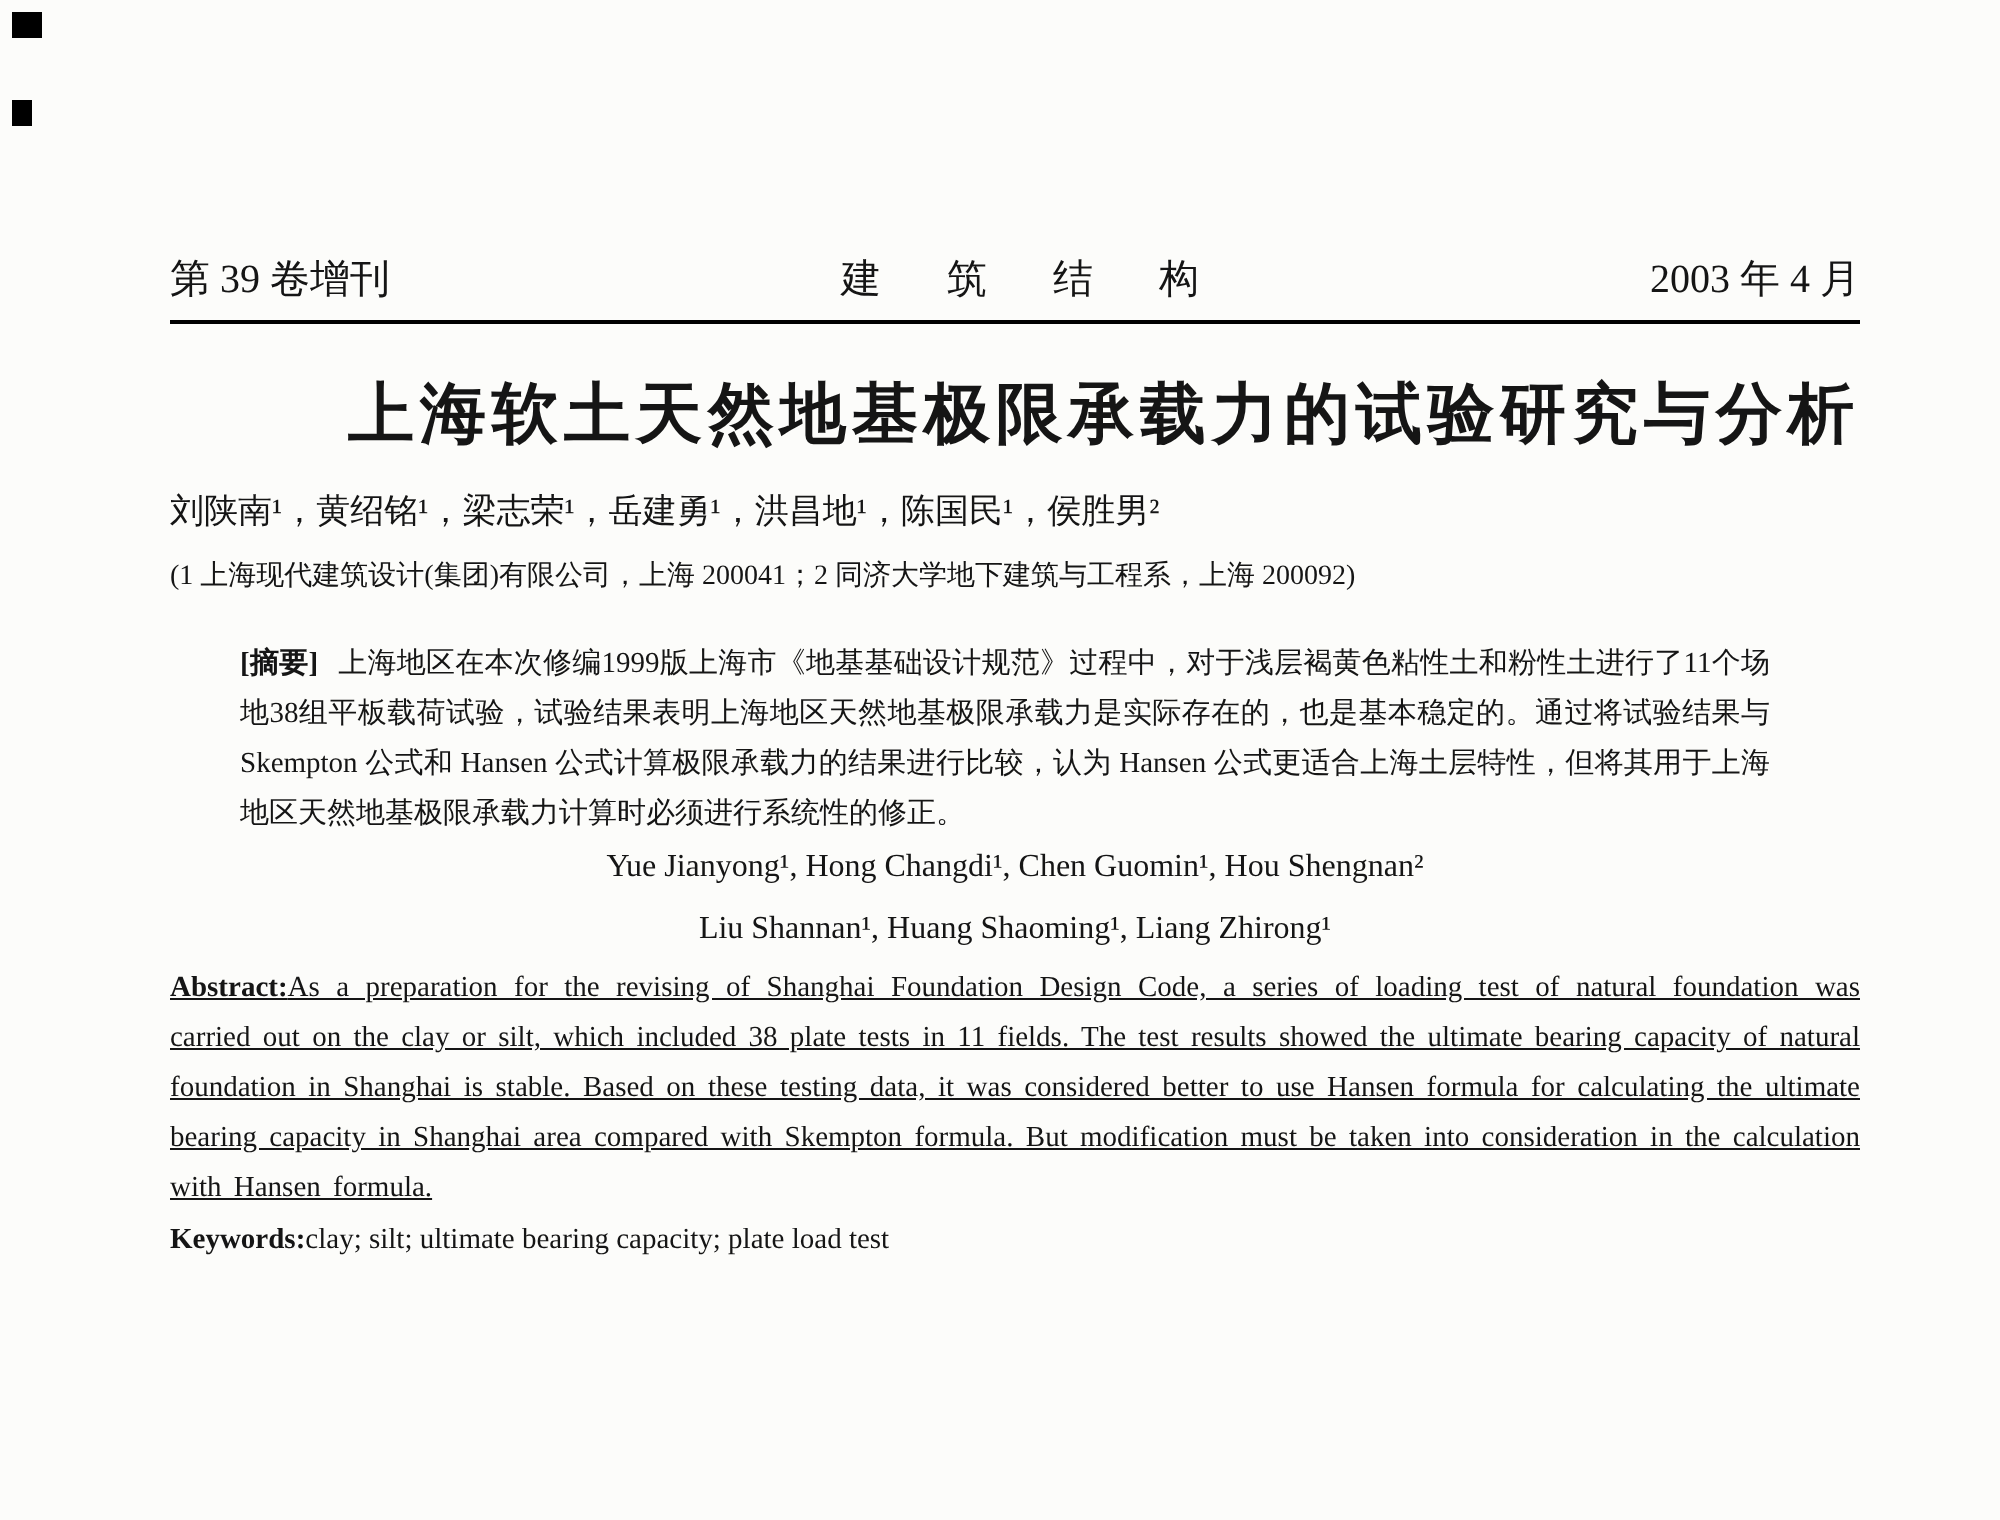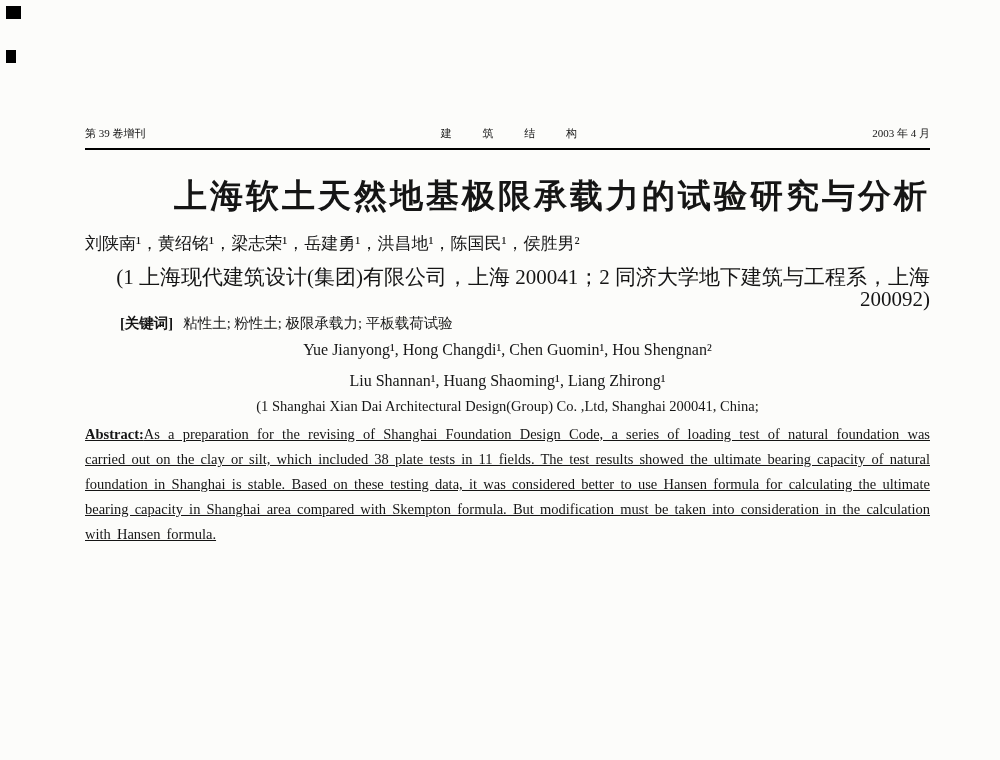--- a/index.html
+++ b/index.html
@@ -17,21 +17,21 @@
 
   .sheet {
     position: absolute;
     left: 85px; right: 70px; top: 126px;
   }
 
   .page-header {
     display: flex;
     justify-content: space-between;
     align-items: baseline;
-    font-size: 11px;
+    font-size: 20px;
   }
   .journal-name { letter-spacing: 14px; padding-left: 14px; }
 
   .hrule {
     border: none;
     border-top: 2px solid #000;
     margin: 7px 0 0 0;
   }
 
   .title-zh {
@@ -43,22 +43,22 @@
     line-height: 44px;
   }
 
   .authors-zh {
     font-size: 17px;
     margin-top: 14px;
     line-height: 24px;
   }
 
   .affiliation-zh {
-    text-align: right;
-    font-size: 21px;
+    text-align: left;
+    font-size: 14px;
     margin-top: 10px;
     line-height: 22px;
   }
 
   .abstract-zh {
     margin: 20px 45px 0 35px;
     font-size: 14.5px;
     line-height: 25px;
     text-align: justify;
   }
@@ -115,29 +115,31 @@
   </div>
 
   <hr class="hrule">
 
   <h1 class="title-zh" style="margin-bottom:0;text-align:right;">上海软土天然地基极限承载力的试验研究与分析</h1>
 
   <div class="authors-zh">刘陕南¹，黄绍铭¹，梁志荣¹，岳建勇¹，洪昌地¹，陈国民¹，侯胜男²</div>
 
   <div class="affiliation-zh">(1 上海现代建筑设计(集团)有限公司，上海  200041；2 同济大学地下建筑与工程系，上海  200092)</div>
 
+  <p class="abstract-zh" style="margin-bottom:0;">
+    <span class="label">[摘要]</span><span>上海地区在本次修编1999版上海市《地基基础设计规范》过程中，对于浅层褐黄色粘性土和粉性土进行了11个场地38组平板载荷试验，试验结果表明上海地区天然地基极限承载力是实际存在的，也是基本稳定的。通过将试验结果与 Skempton 公式和 Hansen 公式计算极限承载力的结果进行比较，认为 Hansen 公式更适合上海土层特性，但将其用于上海地区天然地基极限承载力计算时必须进行系统性的修正。</span>
+  </p>
 
-  <p class="keywords-zh" style="margin-bottom:0;">
-    <span class="label">[关键词]</span><span>粘性土; 粉性土; 极限承载力; 平板载荷试验</span>
-  </p>
 
 
   <div class="authors-en" style="margin-top:0;">Yue Jianyong¹,  Hong Changdi¹,  Chen Guomin¹,  Hou Shengnan²</div>
   <div class="authors-en">Liu Shannan¹,  Huang Shaoming¹,  Liang Zhirong¹</div>
 
-  <div class="affiliation-en">(1 Shanghai Xian Dai Architectural Design(Group) Co. ,Ltd, Shanghai  200041, China;</div>
 
   <p class="abstract-en" style="margin-bottom:0;">
     <span class="label">Abstract:</span><span>As a preparation for the revising of Shanghai Foundation Design Code, a series of loading test of natural foundation was carried out on the clay or silt, which included 38 plate tests in 11 fields. The test results showed the ultimate bearing capacity of natural foundation in Shanghai is stable. Based on these testing data, it was considered better to use Hansen formula for calculating the ultimate bearing capacity in Shanghai area compared with Skempton formula. But modification must be taken into consideration in the calculation with Hansen formula.</span>
   </p>
 
+  <p class="keywords-en" style="margin-bottom:0;">
+    <span class="label">Keywords:</span><span>clay;  silt;  ultimate bearing capacity;  plate load test</span>
+  </p>
 
 </div>
 
 </body></html>

